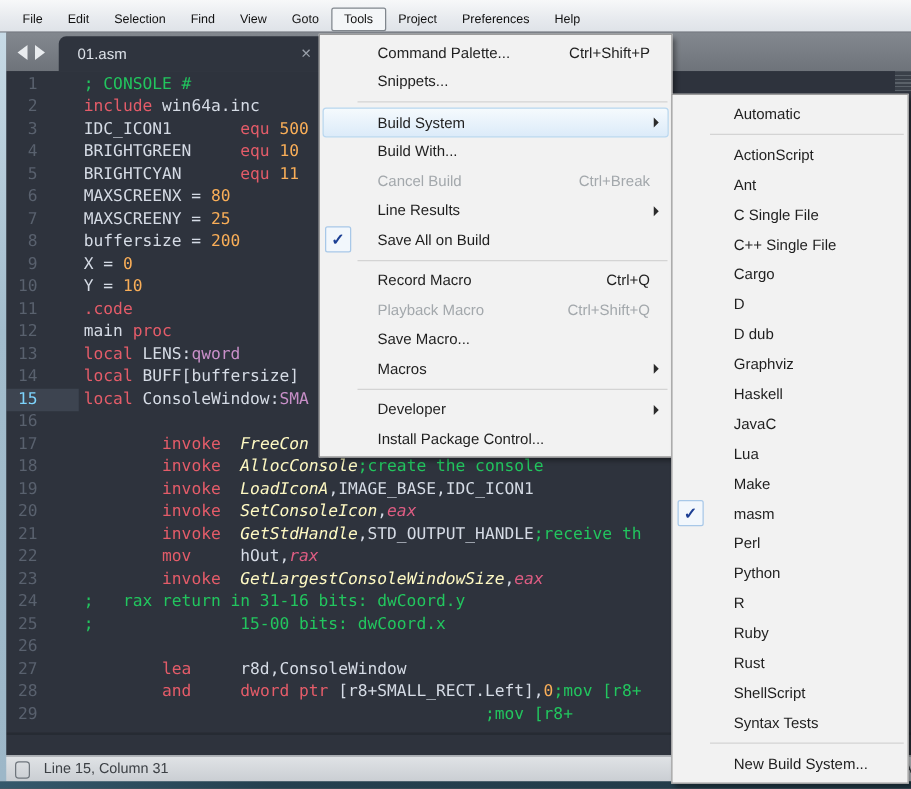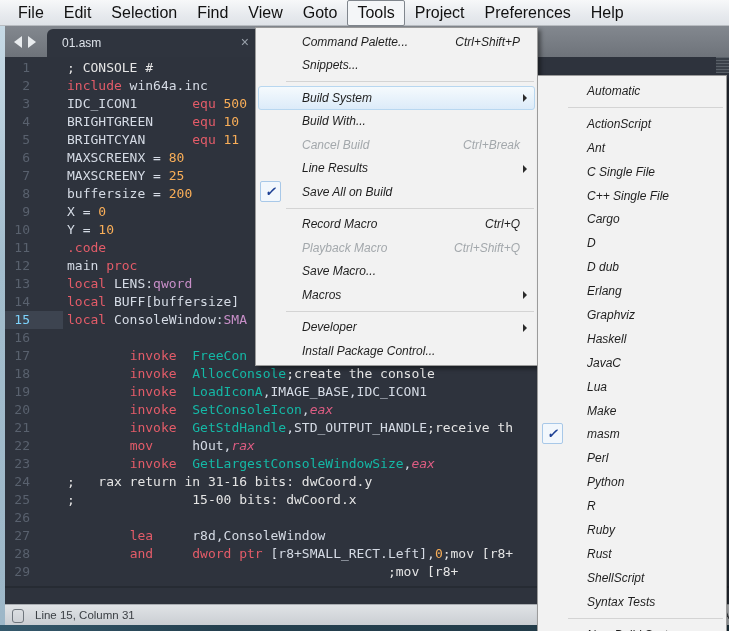--- a/index.html
+++ b/index.html
@@ -6,22 +6,22 @@
   .window{position:relative;width:729px;height:631px;background:#2e333d;overflow:hidden;
           font-family:"Liberation Sans",sans-serif;}
   
   .left-border{position:absolute;left:0;top:26px;width:5px;height:599px;
                background:linear-gradient(180deg,#c7dae6,#a3bdcd 40%,#9db7c8);}
   .bottom-border{position:absolute;left:0;top:625px;width:729px;height:6px;
                  background:linear-gradient(90deg,#35596c,#24404f 30%,#223a47);}
   
   .menubar{position:absolute;left:0;top:0;width:729px;height:26px;
            background:linear-gradient(180deg,#f7f8f9,#e7eaee 60%,#dfe3e8);
-           border-bottom:1px solid #b8bcc1;display:flex;align-items:center;
-           font-size:16px;color:#111;padding-left:8px;box-sizing:border-box;}
+           border-bottom:1px solid #b8bcc1;display:flex;align-items:flex-end;
+           font-size:10px;color:#111;padding-left:8px;box-sizing:border-box;}
   .mb-item{padding:3px 9px;border:1px solid transparent;border-radius:2px;cursor:default;}
   .mb-item.active{border:1px solid #80868d;background:#f4f6f8;}
   
   .tabbar{position:absolute;left:5px;top:26px;width:724px;height:31px;
           background:linear-gradient(180deg,#83888f,#6e737a);}
   .tab-arrows{position:absolute;left:9px;top:10px;display:flex;gap:6px;}
   .tri-left{width:0;height:0;border-top:6px solid transparent;border-bottom:6px solid transparent;
             border-right:8px solid #e9ecef;}
   .tri-right{width:0;height:0;border-top:6px solid transparent;border-bottom:6px solid transparent;
              border-left:8px solid #e9ecef;}
@@ -33,41 +33,41 @@
   .editor{position:absolute;left:5px;top:57px;width:724px;height:531px;background:#2e333d;
           overflow:hidden;font-family:"DejaVu Sans Mono",monospace;font-size:13px;line-height:18px;}
   .code-rows{padding-top:2px;}
   .code-row{display:flex;height:18px;white-space:pre;}
   .ln{width:58px;flex:none;text-align:right;padding-right:33px;box-sizing:border-box;
       color:#59616e;}
   .ln.hl{background:#3d4450;color:#7dd3fc;}
   .src{padding-left:4px;color:#d5dbe5;}
   .tok-k{color:#e45c69;}
   .tok-n{color:#f9ae58;}
-  .tok-f{color:#14b8a6;}
+  .tok-f{color:#fef9c3;font-style:italic;}
   .tok-r{color:#de5d83;font-style:italic;}
-  .tok-c{color:#e5e5e5;}
+  .tok-c{color:#22c55e;}
   .tok-t{color:#c88fc8;}
   .tok-p{color:#d5dbe5;}
   .minimap{position:absolute;left:711px;top:0px;width:13px;height:16px;
            background:repeating-linear-gradient(180deg,#5a6169 0 1px,#3a4049 1px 3px);}
   .hscroll{position:absolute;left:0;top:529px;width:724px;height:16px;background:#262b33;}
   
   .statusbar{position:absolute;left:0;top:604px;width:729px;height:21px;
              background:linear-gradient(180deg,#e0e3e6,#c9cdd2);border-top:1px solid #a9adb2;
              font-size:11.5px;color:#3c4045;}
   .status-icon{position:absolute;left:12px;top:4px;width:10px;height:12px;border:1.5px solid #6f767d;
                border-radius:3px;}
   .status-line{position:absolute;left:35px;top:4px;}
   .status-tabsize{position:absolute;left:620px;top:4px;}
   .status-right{position:absolute;left:722px;top:4px;}
   
   .menu{position:absolute;background:#f2f2f2;border:1px solid #9b9b9b;
         box-shadow:3px 3px 4px rgba(0,0,0,0.4);font-size:12px;color:#1f1f1f;
-        box-sizing:border-box;font-style:italic;}
+        box-sizing:border-box;}
   .tools-menu{left:255px;top:27px;width:283px;padding:2px 0;}
   .build-submenu{left:537px;top:75px;width:190px;padding:3px 0;}
   .menu-item{position:relative;display:flex;align-items:center;height:21.5px;margin:0 2px;
              border:1px solid transparent;border-radius:3px;cursor:default;}
   .build-submenu .menu-item{height:21.9px;}
   .menu-item .lbl{margin-left:43px;}
   .build-submenu .menu-item .lbl{margin-left:46px;}
   .menu-item .sc{margin-left:auto;padding-right:14px;}
   .menu-item.disabled{color:#a3a8ac;}
   .menu-item.selected{background:linear-gradient(180deg,#f5fafd,#dcebf9);
@@ -230,23 +230,20 @@
       <div class="menu-item">
         <span class="lbl">Cargo</span>
       </div>
       <div class="menu-item">
         <span class="lbl">D</span>
       </div>
       <div class="menu-item">
         <span class="lbl">D dub</span>
       </div>
       <div class="menu-item">
-        <span class="lbl">Erlang</span>
-      </div>
-      <div class="menu-item">
         <span class="lbl">Graphviz</span>
       </div>
       <div class="menu-item">
         <span class="lbl">Haskell</span>
       </div>
       <div class="menu-item">
         <span class="lbl">JavaC</span>
       </div>
       <div class="menu-item">
         <span class="lbl">Lua</span>

